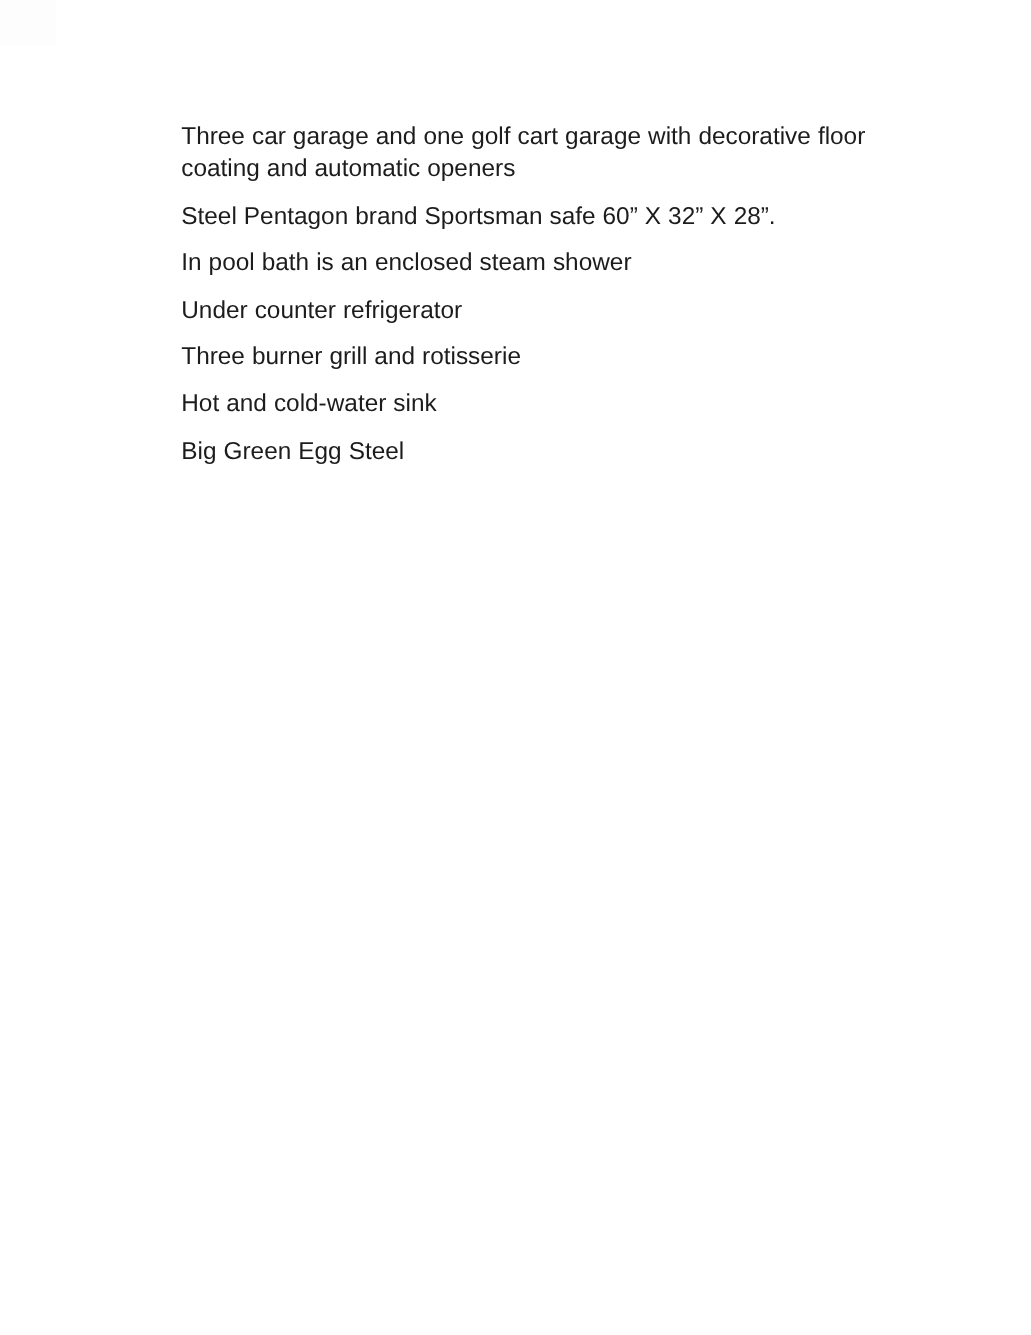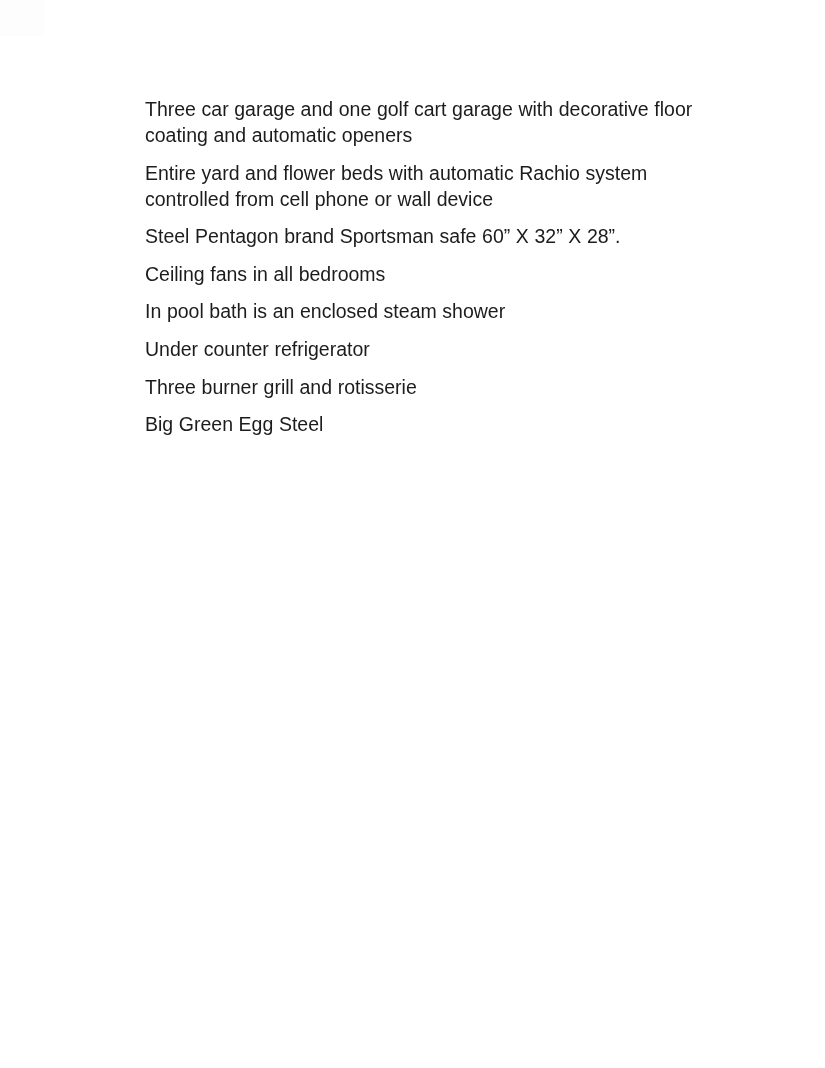--- a/index.html
+++ b/index.html
@@ -45,21 +45,20 @@
     margin-left: 0;
   }
 </style>
 </head>
 <body>
 
 <div class="page" style="background: rgb(255, 255, 255);">
   <div class="scan-artifact"></div>
   <main class="doc" style="color: rgb(28, 28, 28);">
       <p class="item">Three car garage and one golf cart garage with decorative floor coating and automatic openers</p>
-      <p class="item">Entire yard and flower beds with automatic Rachio system controlled from cell phone or wall device</p>
       <p class="item">Steel Pentagon brand Sportsman safe 60” X 32” X 28”.</p>
-      <p class="item">Ceiling fans in all bedrooms</p>
       <p class="item">In pool bath is an enclosed steam shower</p>
       <p class="item">Under counter refrigerator</p>
       <p class="item">Three burner grill and rotisserie</p>
+      <p class="item">Hot and cold-water sink</p>
       <p class="item">Big Green Egg Steel</p>
     </main>
 </div>
 
 </body></html>

